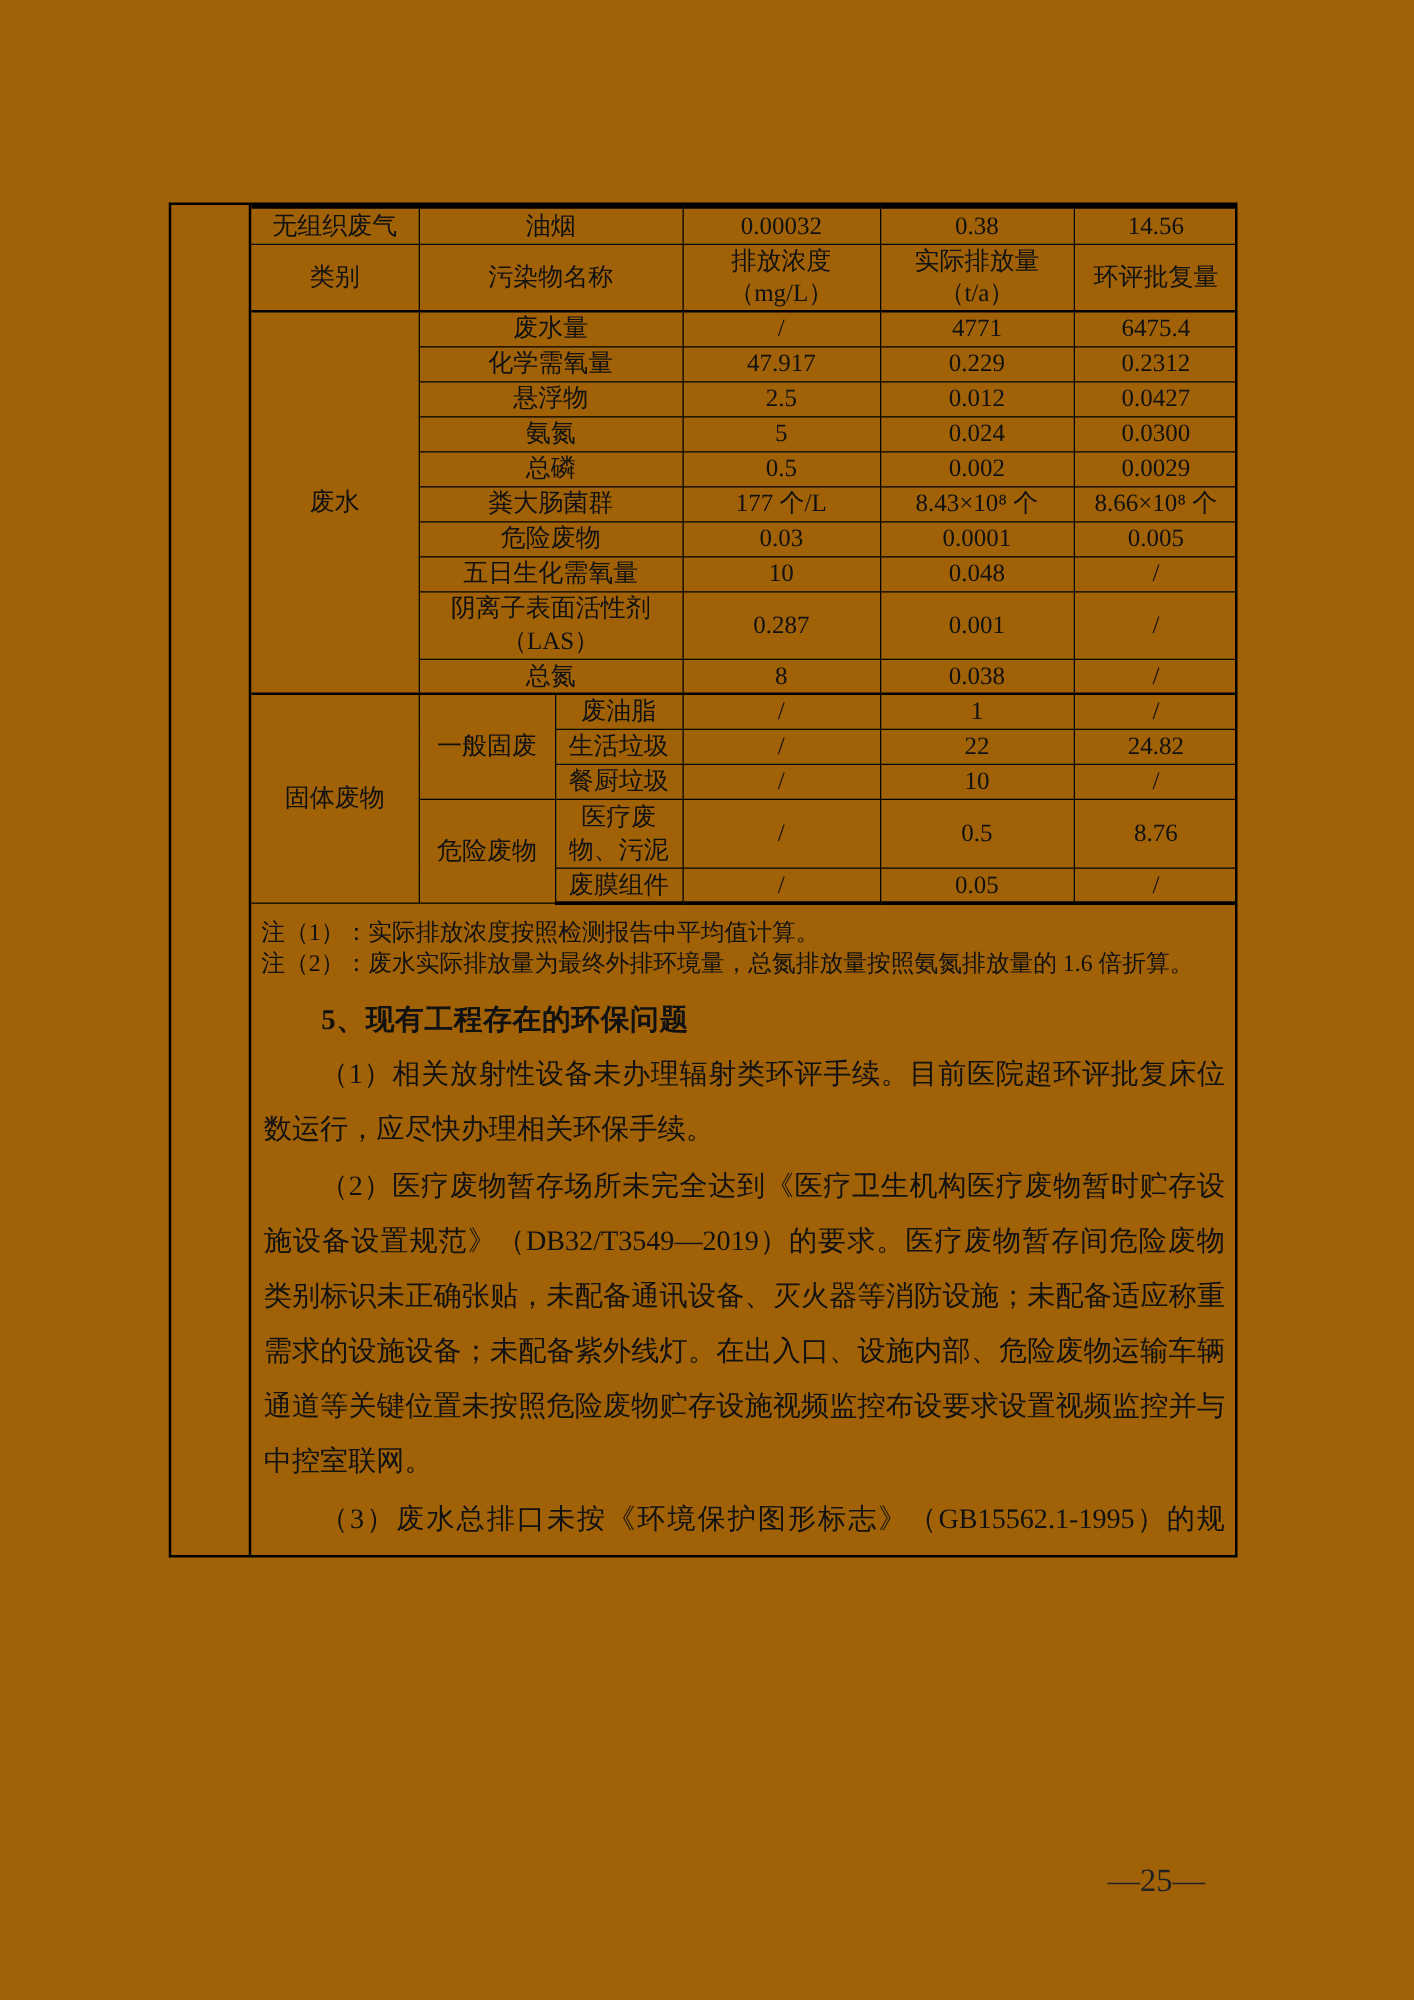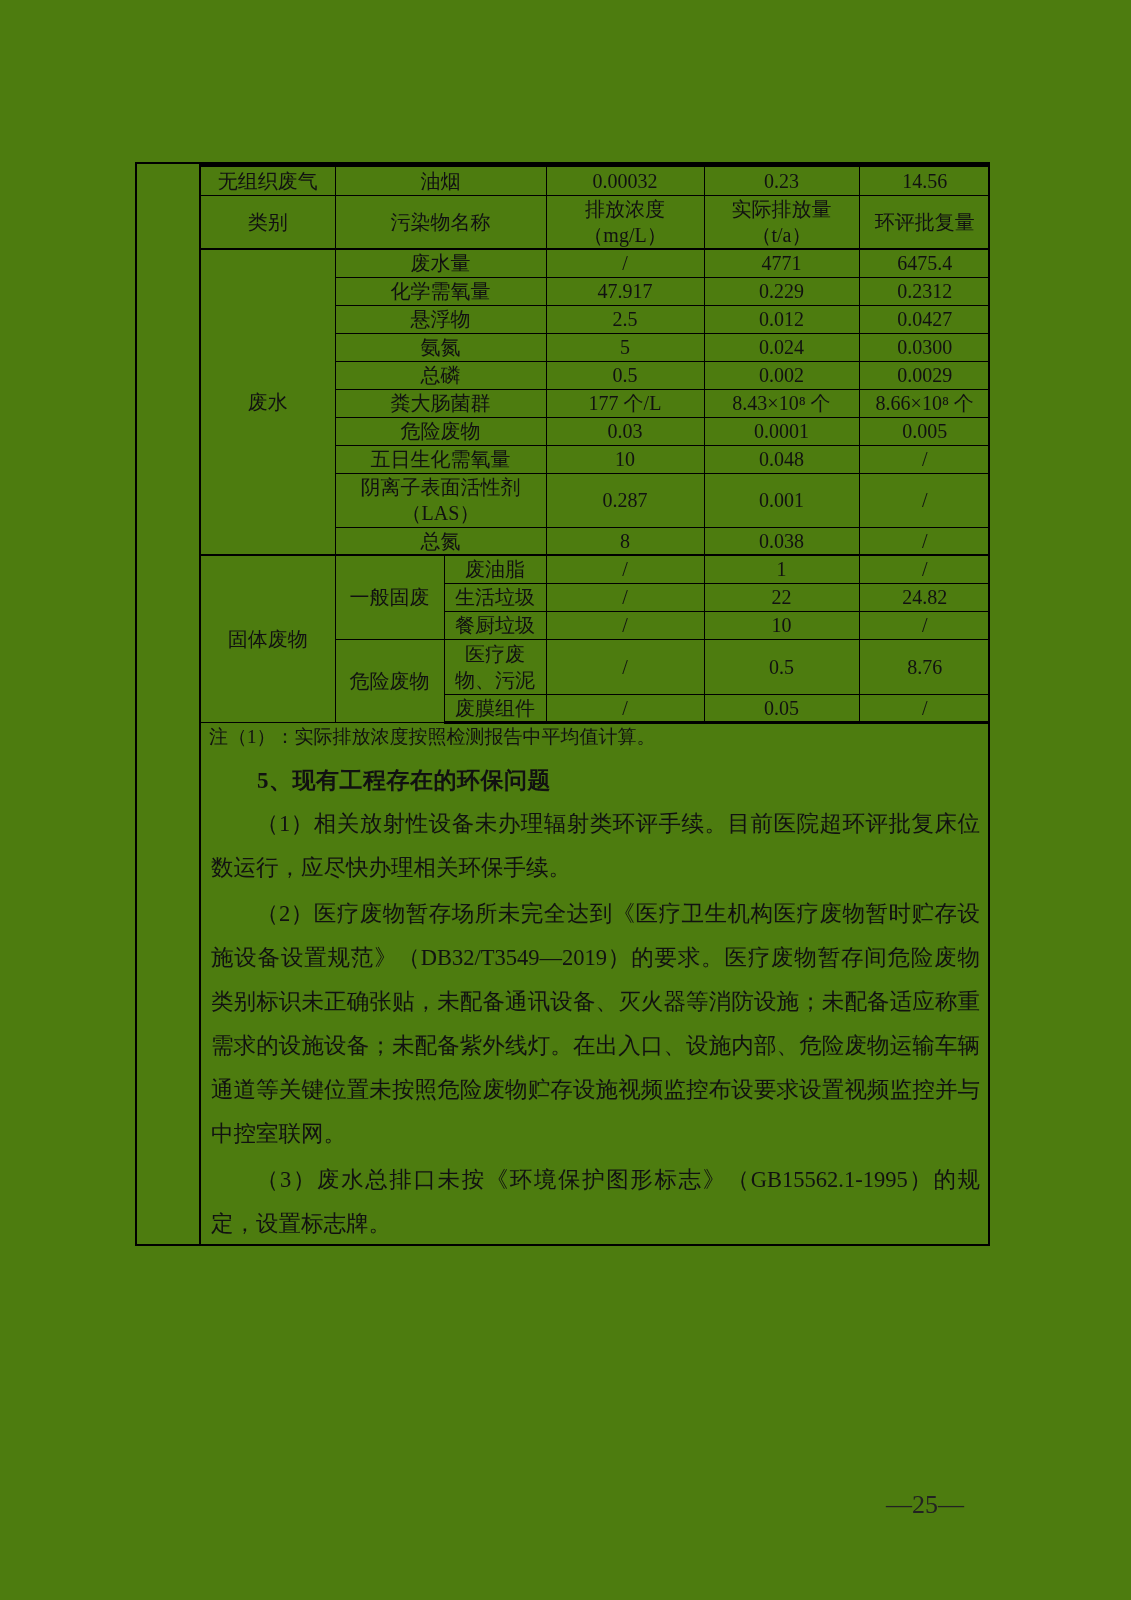--- a/index.html
+++ b/index.html
@@ -1,20 +1,20 @@
 <!DOCTYPE html>
 <html><head>
 <meta charset="utf-8">
 <style>
   * { margin:0; padding:0; box-sizing:border-box; }
   html,body { background:#ffffff; }
   .page {
     position:relative;
     width:1131px; height:1600px;
-    background:#4d7c0f;
+    background:#a16207;
     color:#111111;
     font-family:"Liberation Serif","DejaVu Serif",serif;
     overflow:hidden;
   }
   .frame {
     position:absolute;
     left:135px; top:162px;
     width:855px; height:1084px;
     border:2px solid #000000;
     display:flex;
@@ -47,21 +47,21 @@
   tr.r-ww td { height:28px; }
   tr.r-ww-tall td { height:54px; }
   tr.r-solid-first td { border-top:2px solid #000000; }
   tr.r-solid td { height:28px;text-align:center; }
   tr.r-solid-tall td { height:55px; }
   tr.r-last td { border-bottom:3px solid #000000; height:25px; }
 
   .notes {
     font-size:19px;
     line-height:25px;
-    padding:0 4px 0 8px;
+    padding:10px 4px 0 8px;
   }
   .section-heading {
     font-size:23px;
     font-weight:bold;
     margin:16px 6px 0 10px;
     text-indent:2em;
     letter-spacing:0.5px;
   }
   .paragraphs { padding:4px 8px 0 10px; }
   .paragraphs p {
@@ -94,21 +94,21 @@
             <col style="width:102px">
           <col style="width:158px">
             <col style="width:155px">
             <col style="width:131px">
         </colgroup>
         <tbody>
             <tr class="r-fugitive">
           <td>无组织废气</td>
           <td colspan="2">油烟</td>
           <td>0.00032</td>
-          <td>0.23</td>
+          <td>0.38</td>
           <td class="row-end">14.56</td>
         </tr>
         <tr class="r-header">
           <td>类别</td>
           <td colspan="2">污染物名称</td>
           <td>排放浓度
 （mg/L）</td>
           <td>实际排放量
 （t/a）</td>
           <td class="row-end">环评批复量</td>
@@ -209,20 +209,21 @@
           <td>废膜组件</td>
           <td>/</td>
           <td>0.05</td>
           <td class="row-end">/</td>
         </tr>
       </tbody>
         </table>
 
       <div class="notes">
         <div>注（1）：实际排放浓度按照检测报告中平均值计算。</div>
+        <div>注（2）：废水实际排放量为最终外排环境量，总氮排放量按照氨氮排放量的 1.6 倍折算。</div>
       </div>
 
       <div class="section-heading">5、现有工程存在的环保问题</div>
 
       <div class="paragraphs">
         <p>（1）相关放射性设备未办理辐射类环评手续。目前医院超环评批复床位数运行，应尽快办理相关环保手续。</p>
         <p>（2）医疗废物暂存场所未完全达到《医疗卫生机构医疗废物暂时贮存设施设备设置规范》（DB32/T3549—2019）的要求。医疗废物暂存间危险废物类别标识未正确张贴，未配备通讯设备、灭火器等消防设施；未配备适应称重需求的设施设备；未配备紫外线灯。在出入口、设施内部、危险废物运输车辆通道等关键位置未按照危险废物贮存设施视频监控布设要求设置视频监控并与中控室联网。</p>
         <p>（3）废水总排口未按《环境保护图形标志》（GB15562.1-1995）的规定，设置标志牌。</p>
       </div>
 

